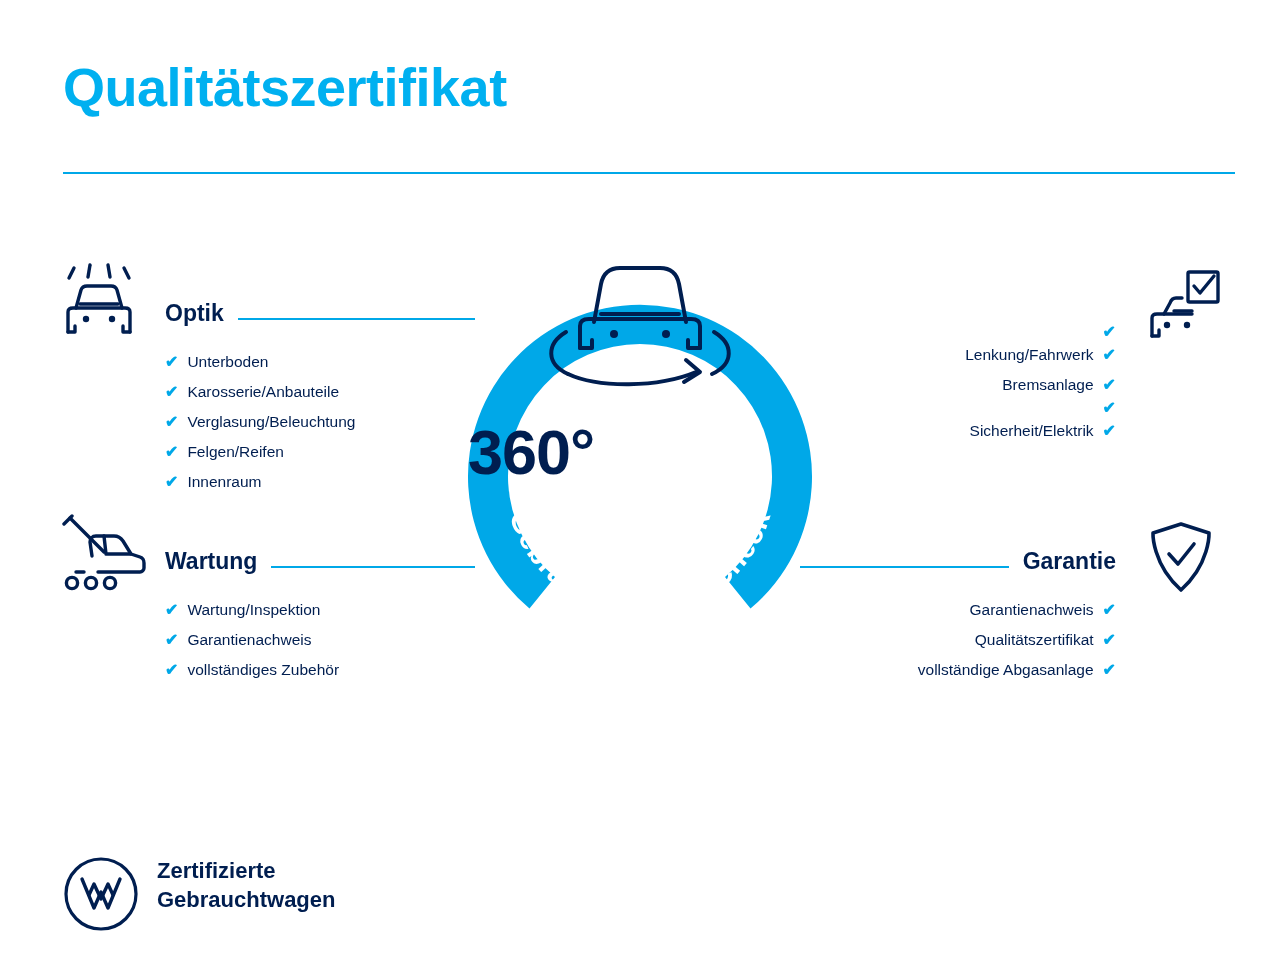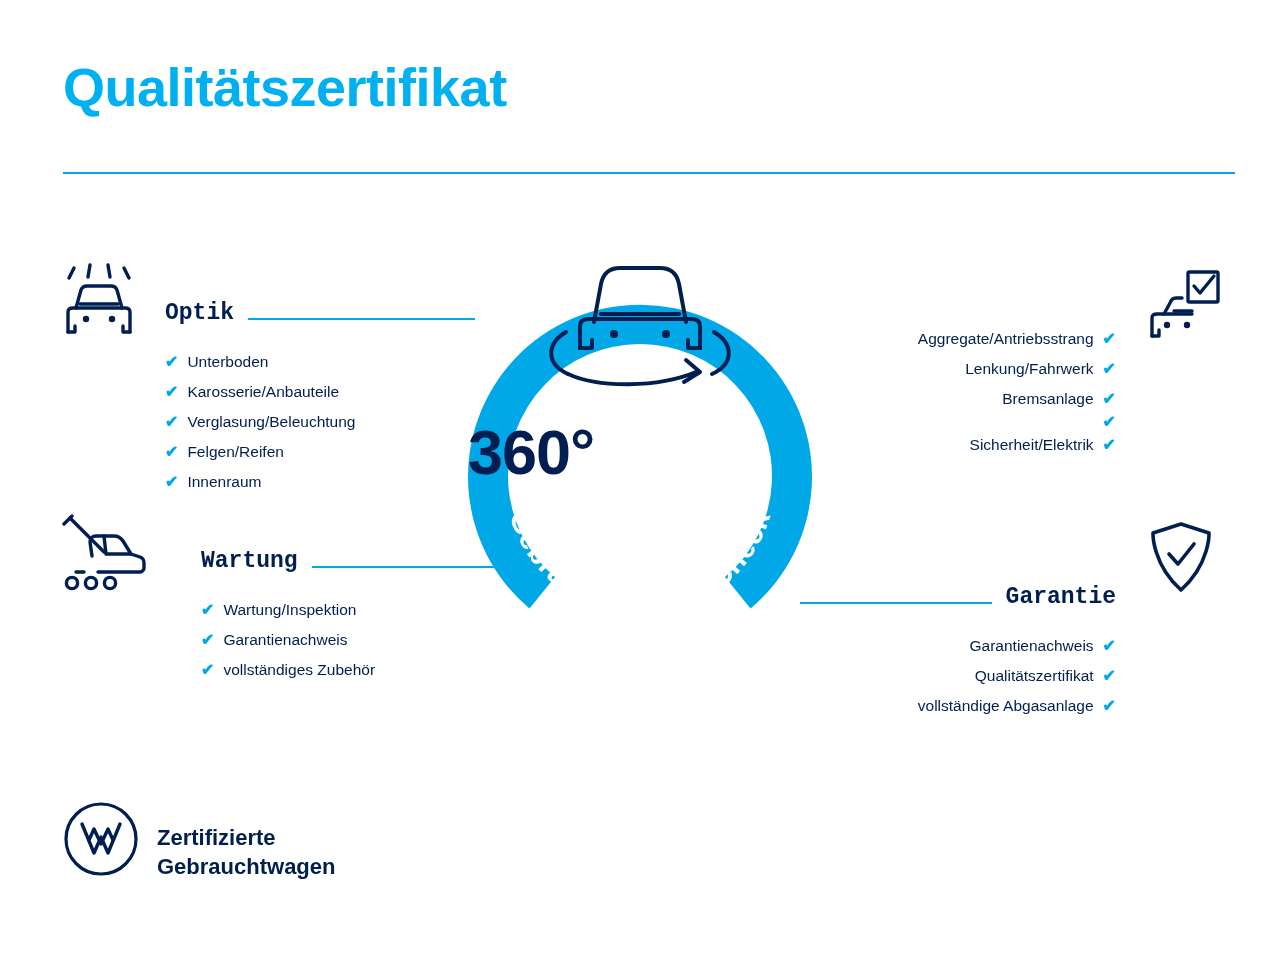--- a/index.html
+++ b/index.html
@@ -42,21 +42,20 @@
   .section-head {
     display: flex;
     align-items: flex-end;
   }
   .section-title {
     font-size: 23px;
     font-weight: bold;
     color: #001e50;
     line-height: 1;
     white-space: nowrap;
-    font-family: Liberation Mono, monospace;
   }
   .section-rule {
     height: 2px;
     background: #00a8e8;
     flex: 1 1 auto;
     margin-bottom: 5px;
   }
   .section-left .section-title { margin-right: 14px; }
   .section-right .section-title { margin-left: 14px; }
 
@@ -79,23 +78,23 @@
     color: #00a8e8;
     font-size: 16px;
     font-weight: bold;
     line-height: 1;
   }
   .section-left .check { margin-right: 9px; }
   .section-right .check { margin-left: 9px; }
 
   
   #sec-optik   { left: 165px; top: 302px; width: 310px; }
-  #sec-wartung { left: 165px; top: 550px; width: 310px; margin-left: 36px; }
+  #sec-wartung { left: 165px; top: 550px; width: 310px; }
   #sec-technik { left: 800px; top: 302px; width: 316px; }
-  #sec-garantie{ left: 800px; top: 550px; width: 316px; margin-top: 36px; }
+  #sec-garantie{ left: 800px; top: 550px; width: 316px; }
 
   
   .icon-box {
     position: absolute;
   }
   #icon-optik    { left: 62px;  top: 262px; }
   #icon-wartung  { left: 62px;  top: 512px; }
   #icon-technik  { left: 1140px; top: 264px; }
   #icon-garantie { left: 1148px; top: 520px; }
 
@@ -124,23 +123,23 @@
     font-size: 63px;
     font-weight: bold;
     color: #001e50;
     letter-spacing: -1px;
   }
 
   
   #footer {
     position: absolute;
     left: 63px;
-    top: 801px;
+    top: 856px;
     display: flex;
-    align-items: flex-end;
+    align-items: flex-start;
   }
   #footer .vw-logo { margin-right: 18px; }
   #footer .footer-text {
     font-size: 22px;
     font-weight: bold;
     color: #001e50;
     line-height: 1.33;
   }
 </style>
 </head>
@@ -254,21 +253,20 @@
     <li>
         <span class="check">✔</span>
         <span>vollständiges Zubehör</span>
       </li>
   </ul>
 </div>
 
 <div class="section section-right" id="sec-technik">
   <ul class="items">
     <li>
-        <span>Aggregate/Antriebsstrang</span>
         <span class="check">✔</span>
       </li>
     <li>
         <span>Lenkung/Fahrwerk</span>
         <span class="check">✔</span>
       </li>
     <li>
         <span>Bremsanlage</span>
         <span class="check">✔</span>
       </li>

